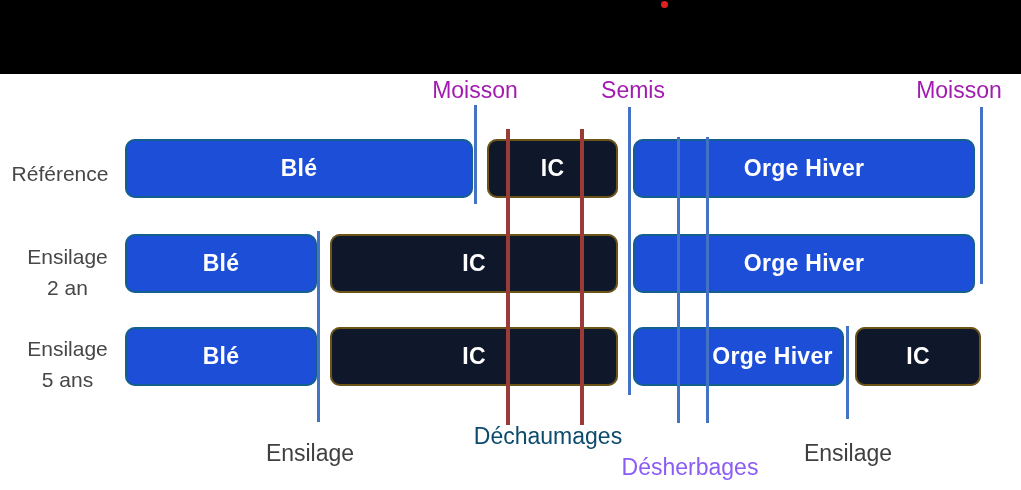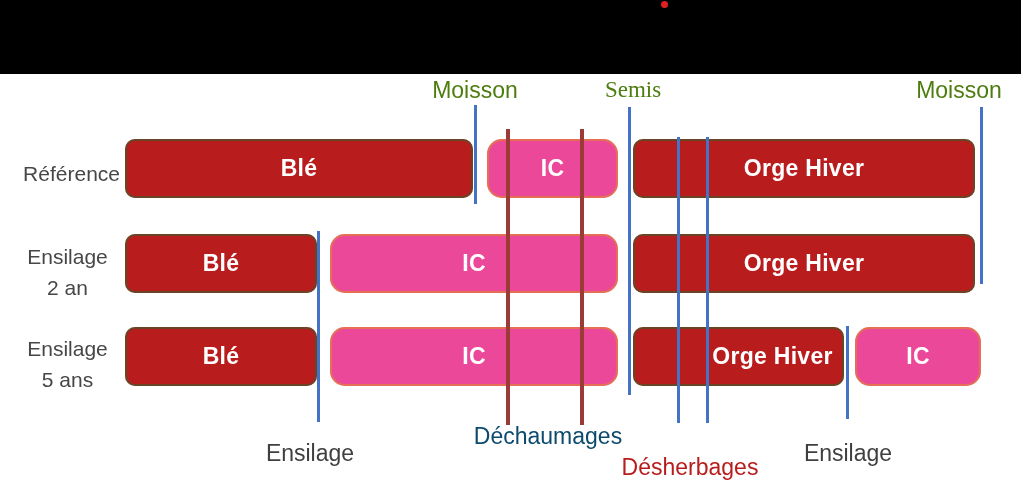--- a/index.html
+++ b/index.html
@@ -15,67 +15,67 @@
     position:absolute;left:0;top:0;width:1021px;height:74px;
     background:#000000;
   }
   .red-dot{
     position:absolute;left:661px;top:1px;width:7px;height:7px;
     border-radius:50%;background:#e02020;
   }
   
   .marker-label{
     position:absolute;
-    color:#4d7c0f;
+    color:#a21caf;
     font-size:23px;
     text-align:center;
     white-space:nowrap;
     line-height:24px;
   }
   .marker-label.red{color:#0c4a6e;}
-  .marker-label.blue{color:#b91c1c;}
+  .marker-label.blue{color:#8b5cf6;}
   
   .row-label{
     position:absolute;
     color:#474747;
     font-size:21px;
     text-align:center;
     line-height:31px;
     white-space:nowrap;
   }
-  .row-label.right{text-align:right;}
+  .row-label.right{text-align:center;}
   
   .bar{
     position:absolute;height:59px;
     border-radius:10px;
     display:flex;align-items:center;justify-content:center;
     color:#ffffff;font-weight:bold;font-size:23px;
     letter-spacing:0.3px;
     z-index:2;
   }
-  .bar.green{background:#b91c1c;box-shadow:inset 0 0 0 2px rgba(9,120,48,.45);}
-  .bar.yellow{background:#ec4899;box-shadow:inset 0 0 0 2px rgba(222,160,0,.45);border-radius:15px;}
+  .bar.green{background:#1d4ed8;box-shadow:inset 0 0 0 2px rgba(9,120,48,.45);}
+  .bar.yellow{background:#0f172a;box-shadow:inset 0 0 0 2px rgba(222,160,0,.45);}
   .bar.shift-right{padding-left:68px;box-sizing:border-box;}
   
   .vline{
     position:absolute;width:3px;z-index:3;
   }
   .vline.blue{background:#4472c4;}
   .vline.darkred{background:#9a3b38;width:4px;}
 </style>
 </head>
 <body>
 
 <div class="stage">
 
   <div class="letterbox"></div>
   <div class="red-dot"></div>
 
   <div class="marker-label" style="left:400px;top:78px;width:150px;">Moisson</div>
-  <div class="marker-label" style="left:558px;top:78px;width:150px;font-family:Liberation Serif, serif;">Semis</div>
+  <div class="marker-label" style="left:558px;top:78px;width:150px;">Semis</div>
   <div class="marker-label" style="left:897px;top:78px;width:124px;">Moisson</div>
 
   <div class="row-label right" style="left:0px;top:158px;width:120px;">Référence</div>
 
   <div class="row-label" style="left:10px;top:241px;width:115px;">
     <div>Ensilage</div>
     <div>2 an</div>
   </div>
 
   <div class="row-label" style="left:10px;top:333px;width:115px;">

